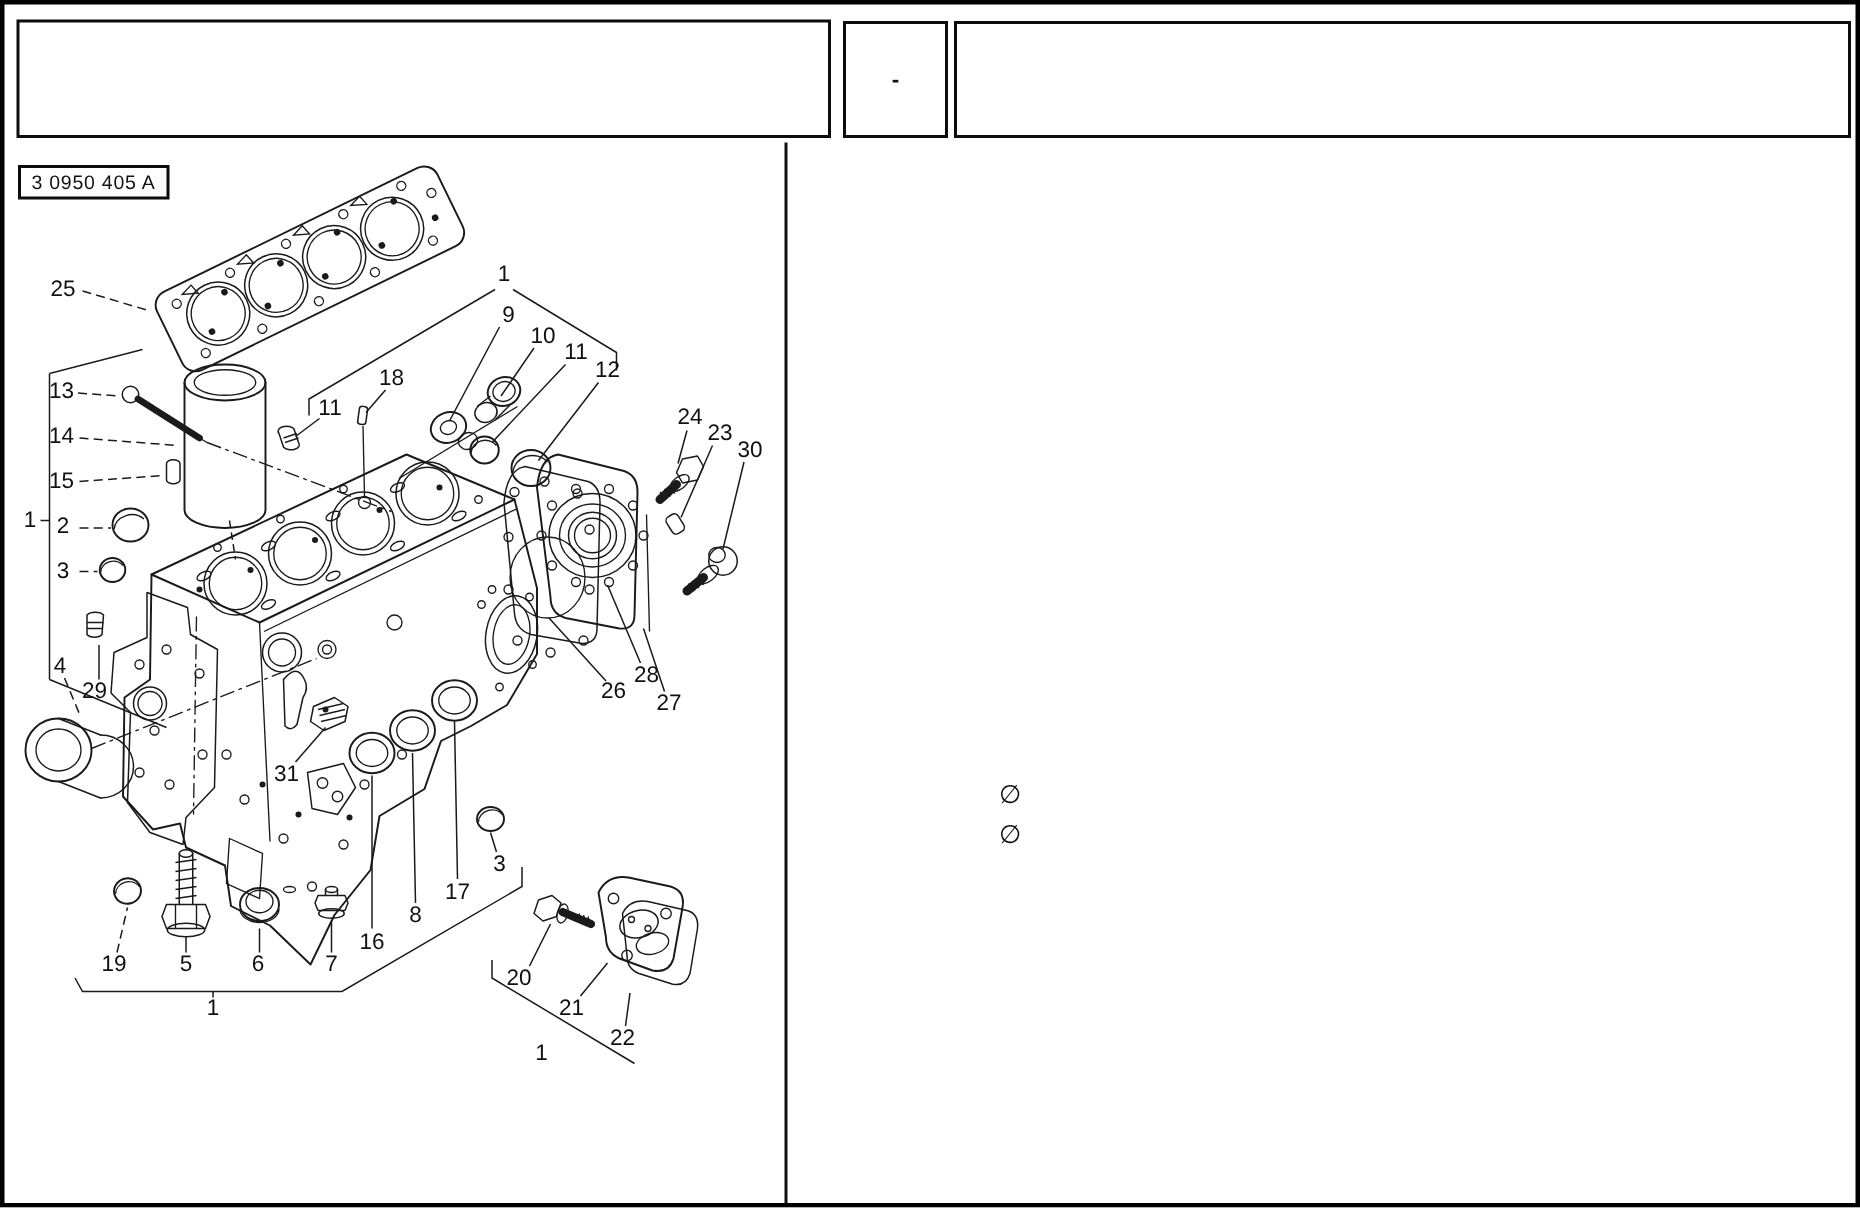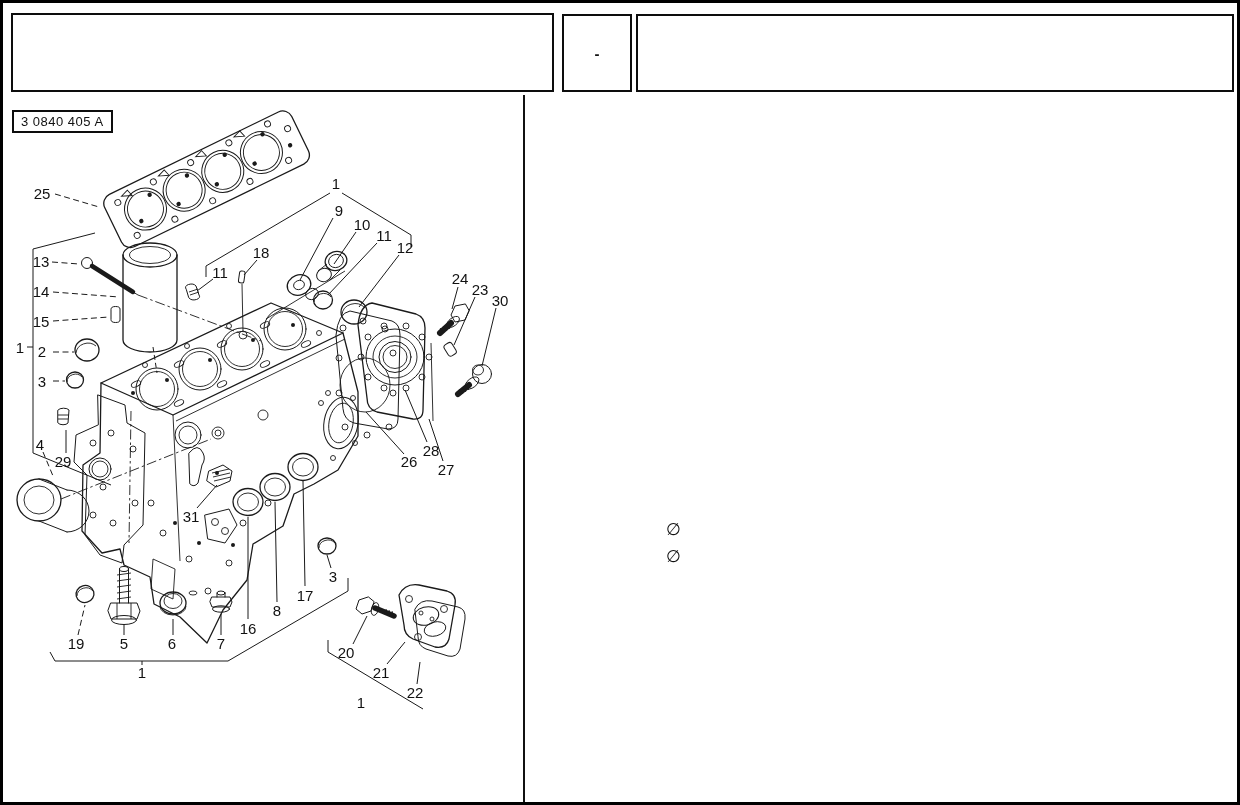--- a/index.html
+++ b/index.html
@@ -39,21 +39,21 @@
 
   <div class="hbox hbox-left"></div>
   <div class="hbox hbox-mid">
     <span>-</span>
   </div>
   <div class="hbox hbox-right"></div>
 
   <div class="divider"></div>
 
   <div class="dwg-badge">
-    <span>3 0840 405 A</span>
+    <span>3 0950 405 A</span>
   </div>
 
   <span class="phi phi-1">∅</span>
   <span class="phi phi-2">∅</span>
 
   <svg class="art" width="1240" height="805" viewBox="0 0 1240 805">
 
     <g transform="rotate(-26 200 178)">
       <rect class="ln" x="100" y="149" width="208" height="58" rx="10"></rect>
       <circle class="ln2" cx="136" cy="178" r="21"></circle>

